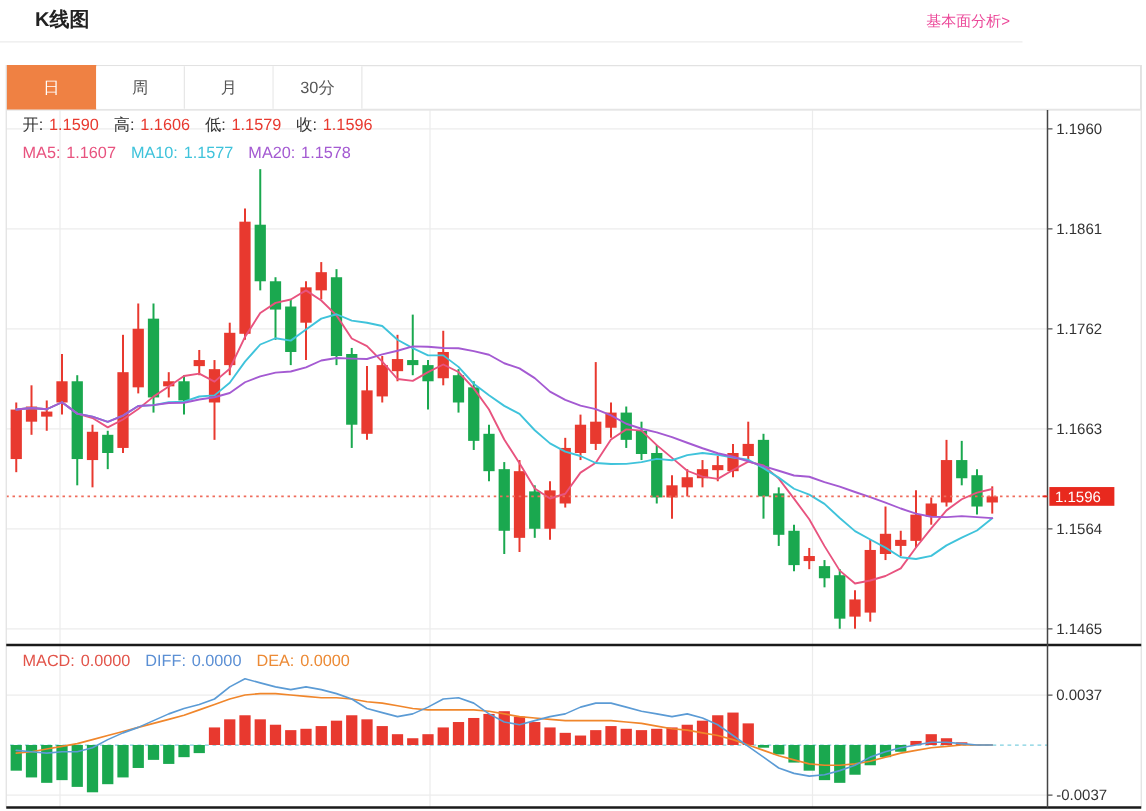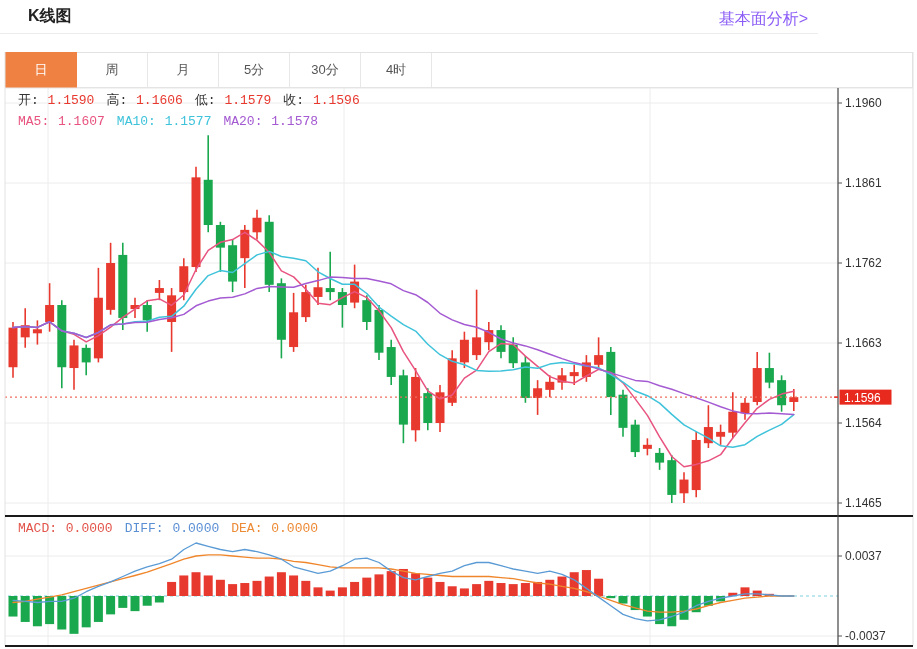--- a/index.html
+++ b/index.html
@@ -1,46 +1,44 @@
 <!DOCTYPE html>
 <html><head>
 <meta charset="utf-8">
 <style>
   html,body{margin:0;padding:0;background:#fff;}
   body{font-family:"Liberation Sans","DejaVu Sans",sans-serif;}
   #app{position:relative;width:917px;height:649px;background:#fff;overflow:hidden;}
   .page-header{position:absolute;left:0;top:0;width:818px;height:33px;border-bottom:1px solid #ececec;}
   .page-title{position:absolute;left:28px;top:6px;font-size:16px;font-weight:bold;color:#222;}
-  .header-link{position:absolute;right:10px;top:9px;font-size:16px;color:#8b5cf6;text-decoration:none;cursor:pointer;}
+  .header-link{position:absolute;right:10px;top:9px;font-size:12px;color:#ec4899;text-decoration:none;cursor:pointer;}
   .tabbar{position:absolute;left:5px;top:52px;width:908px;height:36px;border:1px solid #e2e2e2;box-sizing:border-box;display:flex;background:#fff;}
   .tab{width:71px;height:100%;box-sizing:border-box;display:flex;align-items:center;justify-content:center;font-size:13px;color:#555;border-right:1px solid #e7e7e7;cursor:pointer;background:#fff;}
   .tab.active{color:#fff;margin:-1px 0 -1px -1px;height:36px;width:72px;border:none;}
   .tab-filler{flex:1;}
-  .legend{position:absolute;font-size:13px;white-space:nowrap;font-family:Liberation Mono, monospace;}
+  .legend{position:absolute;font-size:13px;white-space:nowrap;}
   .legend span{margin-right:6px;}
   .lg-label{color:#333;}
   svg{position:absolute;left:0;top:0;}
   .overlay{position:absolute;z-index:3;}
 </style>
 </head>
 <body>
 
 <div id="app">
   <div class="page-header">
     <div class="page-title">K线图</div>
     <a class="header-link">基本面分析&gt;</a>
   </div>
 
   <div class="tabbar">
       <div class="tab active" style="background: rgb(239, 129, 67);">日</div>
       <div class="tab">周</div>
       <div class="tab">月</div>
-      <div class="tab">5分</div>
       <div class="tab">30分</div>
-      <div class="tab">4时</div>
       <div class="tab-filler"></div>
     </div>
 
   <svg id="chart-svg" width="917" height="649" viewBox="0 0 917 649">
       <line x1="5" y1="103" x2="838" y2="103" stroke="#ececec" stroke-width="1"></line>
       <line x1="5" y1="183.00000000000017" x2="838" y2="183.00000000000017" stroke="#ececec" stroke-width="1"></line>
       <line x1="5" y1="263.00000000000034" x2="838" y2="263.00000000000034" stroke="#ececec" stroke-width="1"></line>
       <line x1="5" y1="343.00000000000045" x2="838" y2="343.00000000000045" stroke="#ececec" stroke-width="1"></line>
       <line x1="5" y1="422.99999999999886" x2="838" y2="422.99999999999886" stroke="#ececec" stroke-width="1"></line>
       <line x1="5" y1="502.99999999999903" x2="838" y2="502.99999999999903" stroke="#ececec" stroke-width="1"></line>

